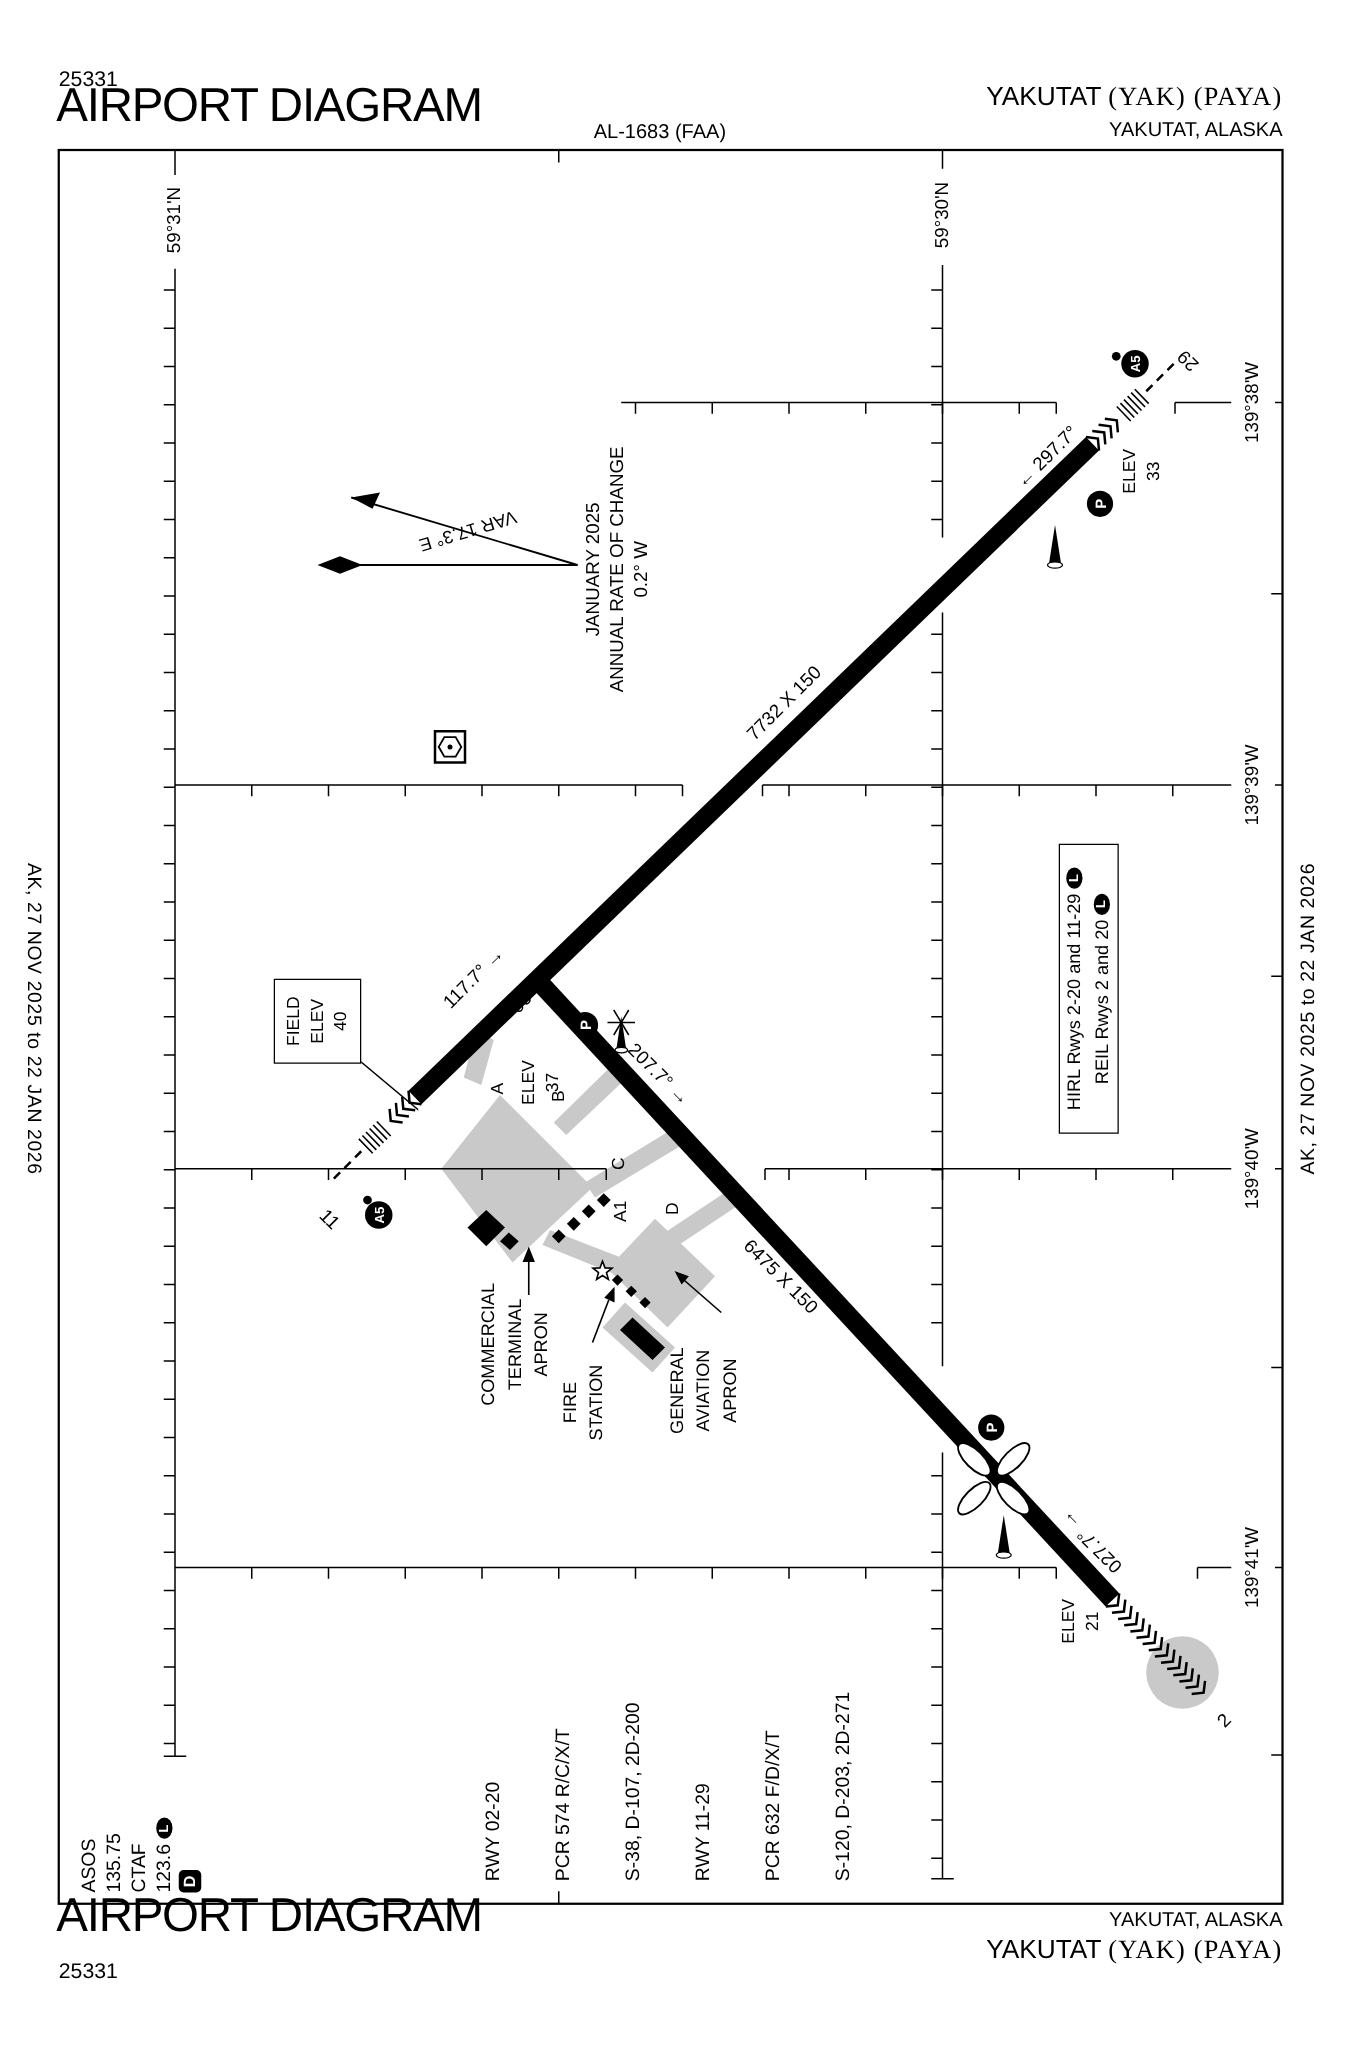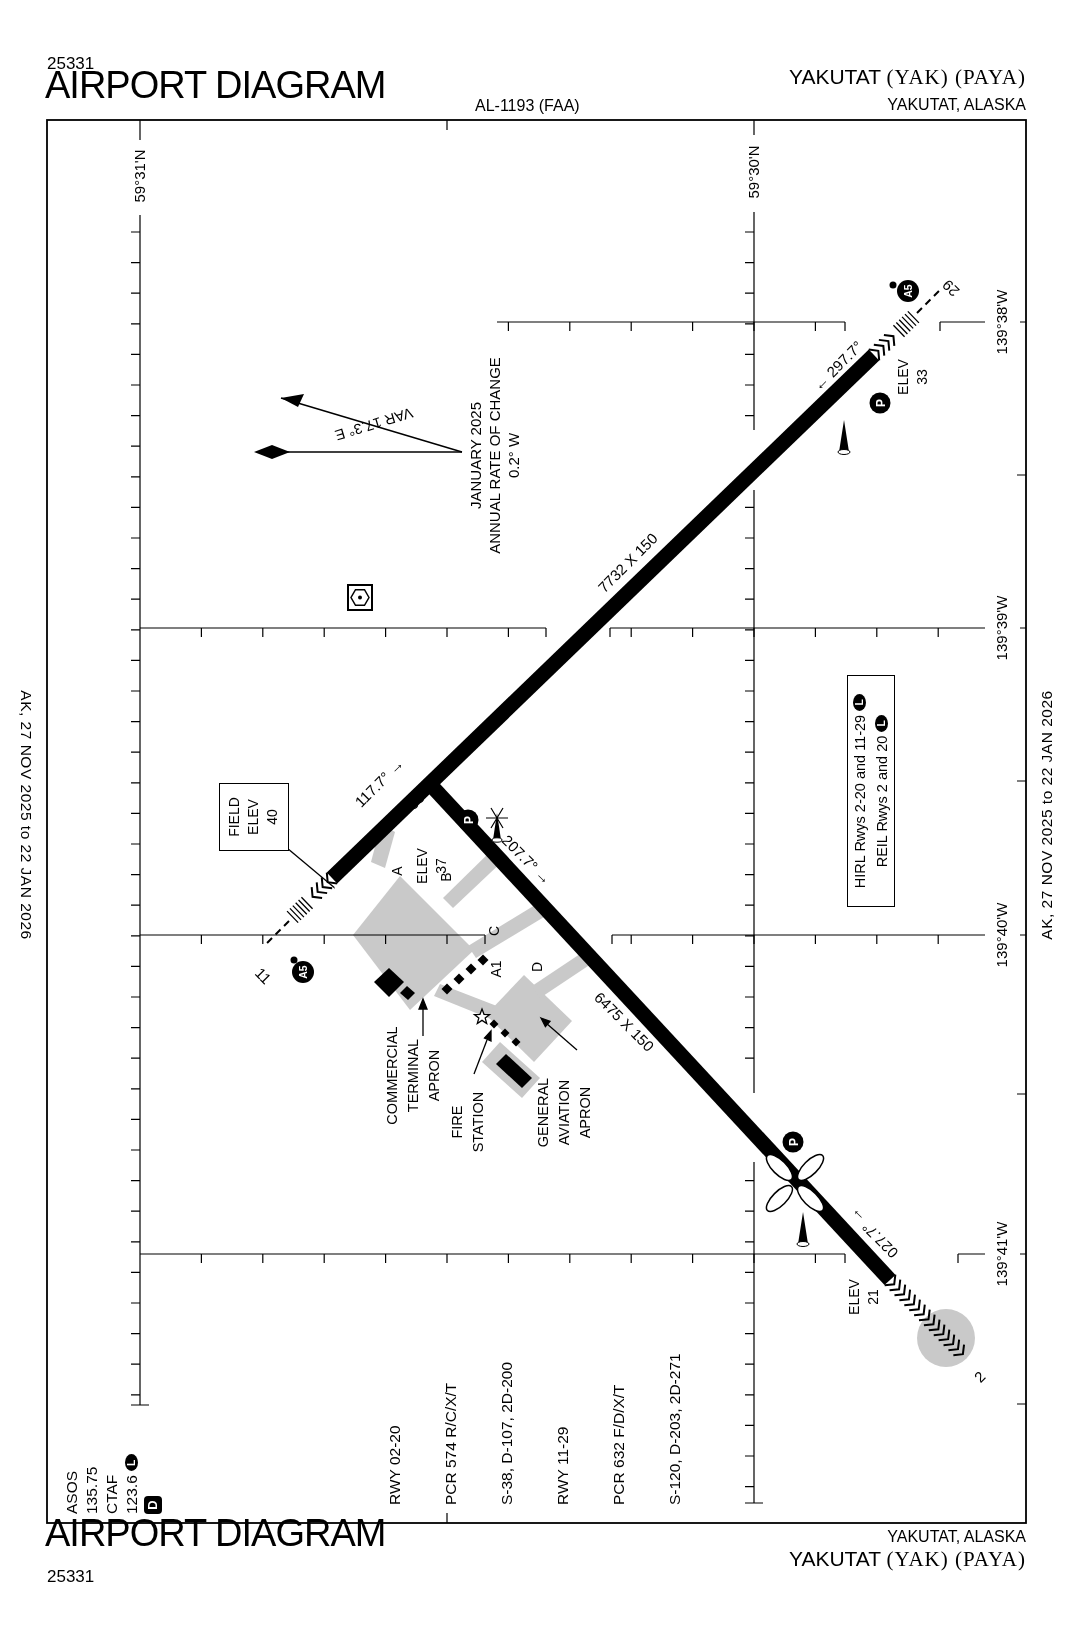--- a/index.html
+++ b/index.html
@@ -14,21 +14,21 @@
   .lcirc{display:inline-block;background:#000;color:#fff;border-radius:50%;min-width:15px;height:13px;line-height:13px;text-align:center;font-size:10.5px;font-weight:bold;margin-left:4px;vertical-align:2px;padding:0 1px}
   .dbox{display:inline-block;background:#000;color:#fff;border-radius:4px;width:18px;height:18px;line-height:18px;text-align:center;font-size:13px;font-weight:bold}
   .box{position:absolute;border:1.5px solid #000;background:#fff}
   .ctr{position:absolute;left:50%;top:50%}
 </style>
 </head>
 <body>
 
 <div class="lbl" style="left:47px;top:55px;font-size:17px;text-align:left">25331</div>
 <div class="lbl hdr-title" style="left:45px;top:76px;text-align:left">AIRPORT DIAGRAM</div>
-<div class="lbl" style="left:475px;top:97px;font-size:16px;text-align:left">AL-1193 (FAA)</div>
+<div class="lbl" style="left:475px;top:97px;font-size:16px;text-align:left">AL-1683 (FAA)</div>
 <div class="lbl" style="left:626px;top:68px;width:400px;text-align:right;font-size:21px">
   <span>YAKUTAT</span>
   <span class="serif">(YAK) (PAYA)</span>
 </div>
 <div class="lbl" style="left:626px;top:96px;width:400px;text-align:right;font-size:16px">YAKUTAT, ALASKA</div>
 
 <div class="lbl" style="left:-174px;top:806px;width:400px;font-size:15.5px;letter-spacing:.5px;transform:rotate(90deg)">AK,  27 NOV 2025  to  22 JAN 2026</div>
 <div class="lbl" style="left:847px;top:806px;width:400px;font-size:15.5px;letter-spacing:.5px;transform:rotate(-90deg)">AK,  27 NOV 2025  to  22 JAN 2026</div>
 
 <svg width="1076" height="1650" viewBox="0 0 1076 1650">

